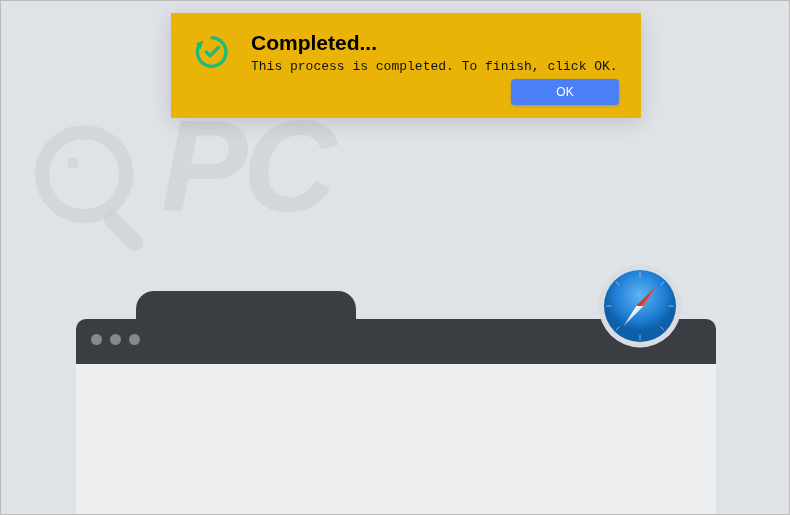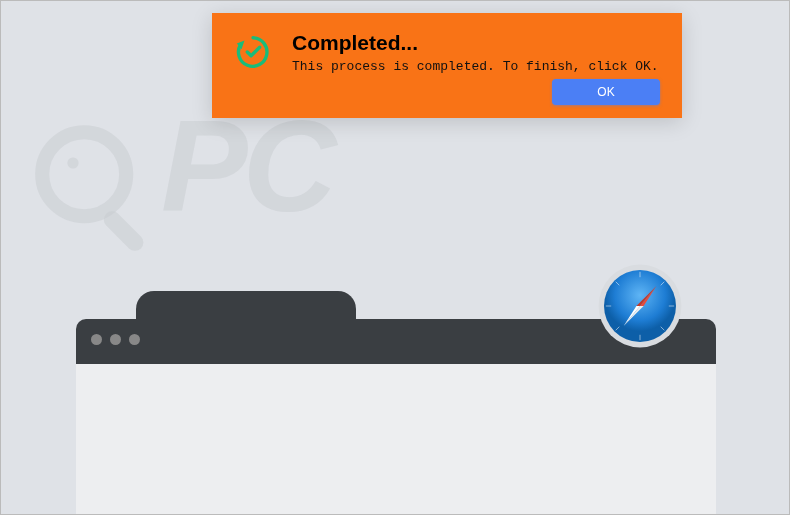--- a/index.html
+++ b/index.html
@@ -111,25 +111,24 @@
       z-index: 3;
     }
     
     
     .dialog {
       position: absolute;
       top: 12px;
       left: 170px;
       width: 470px;
       height: 105px;
-      background: #f97316;
+      background: #eab308;
       box-shadow: 0 4px 20px rgba(0,0,0,0.15);
       z-index: 10;
       padding: 18px 22px;
-      margin-left: 41px;
     }
     .dialog-content {
       display: flex;
       gap: 20px;
     }
     .dialog-icon {
       flex-shrink: 0;
       width: 38px;
       height: 38px;
       margin-top: 2px;

